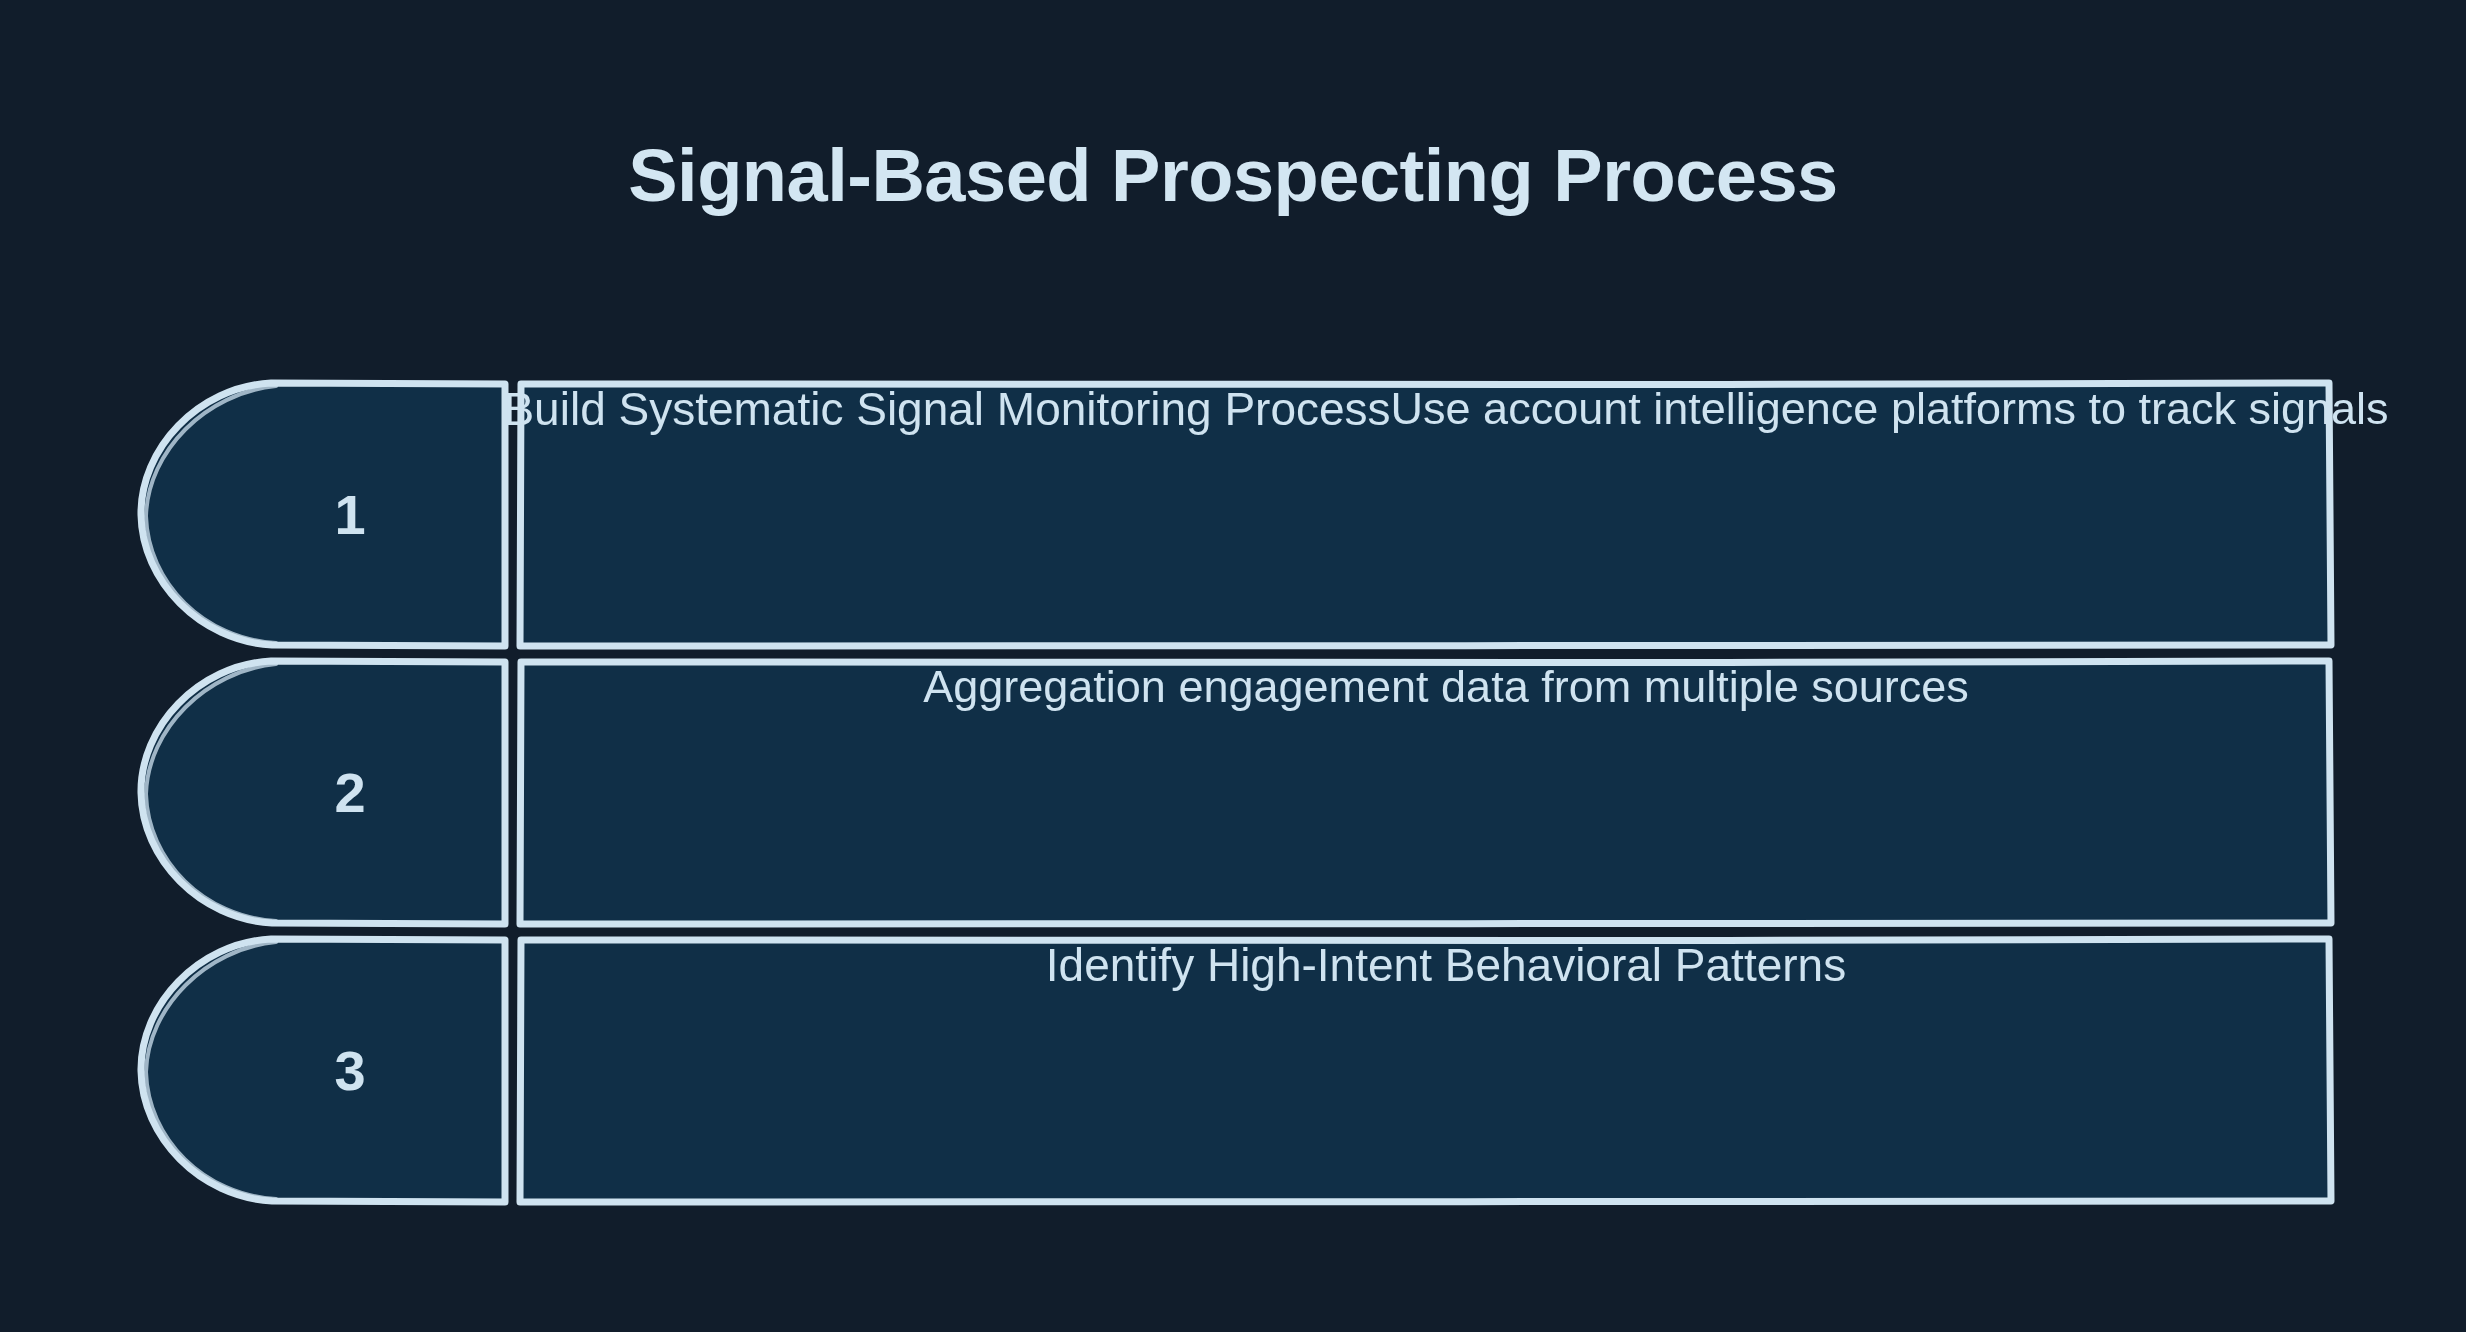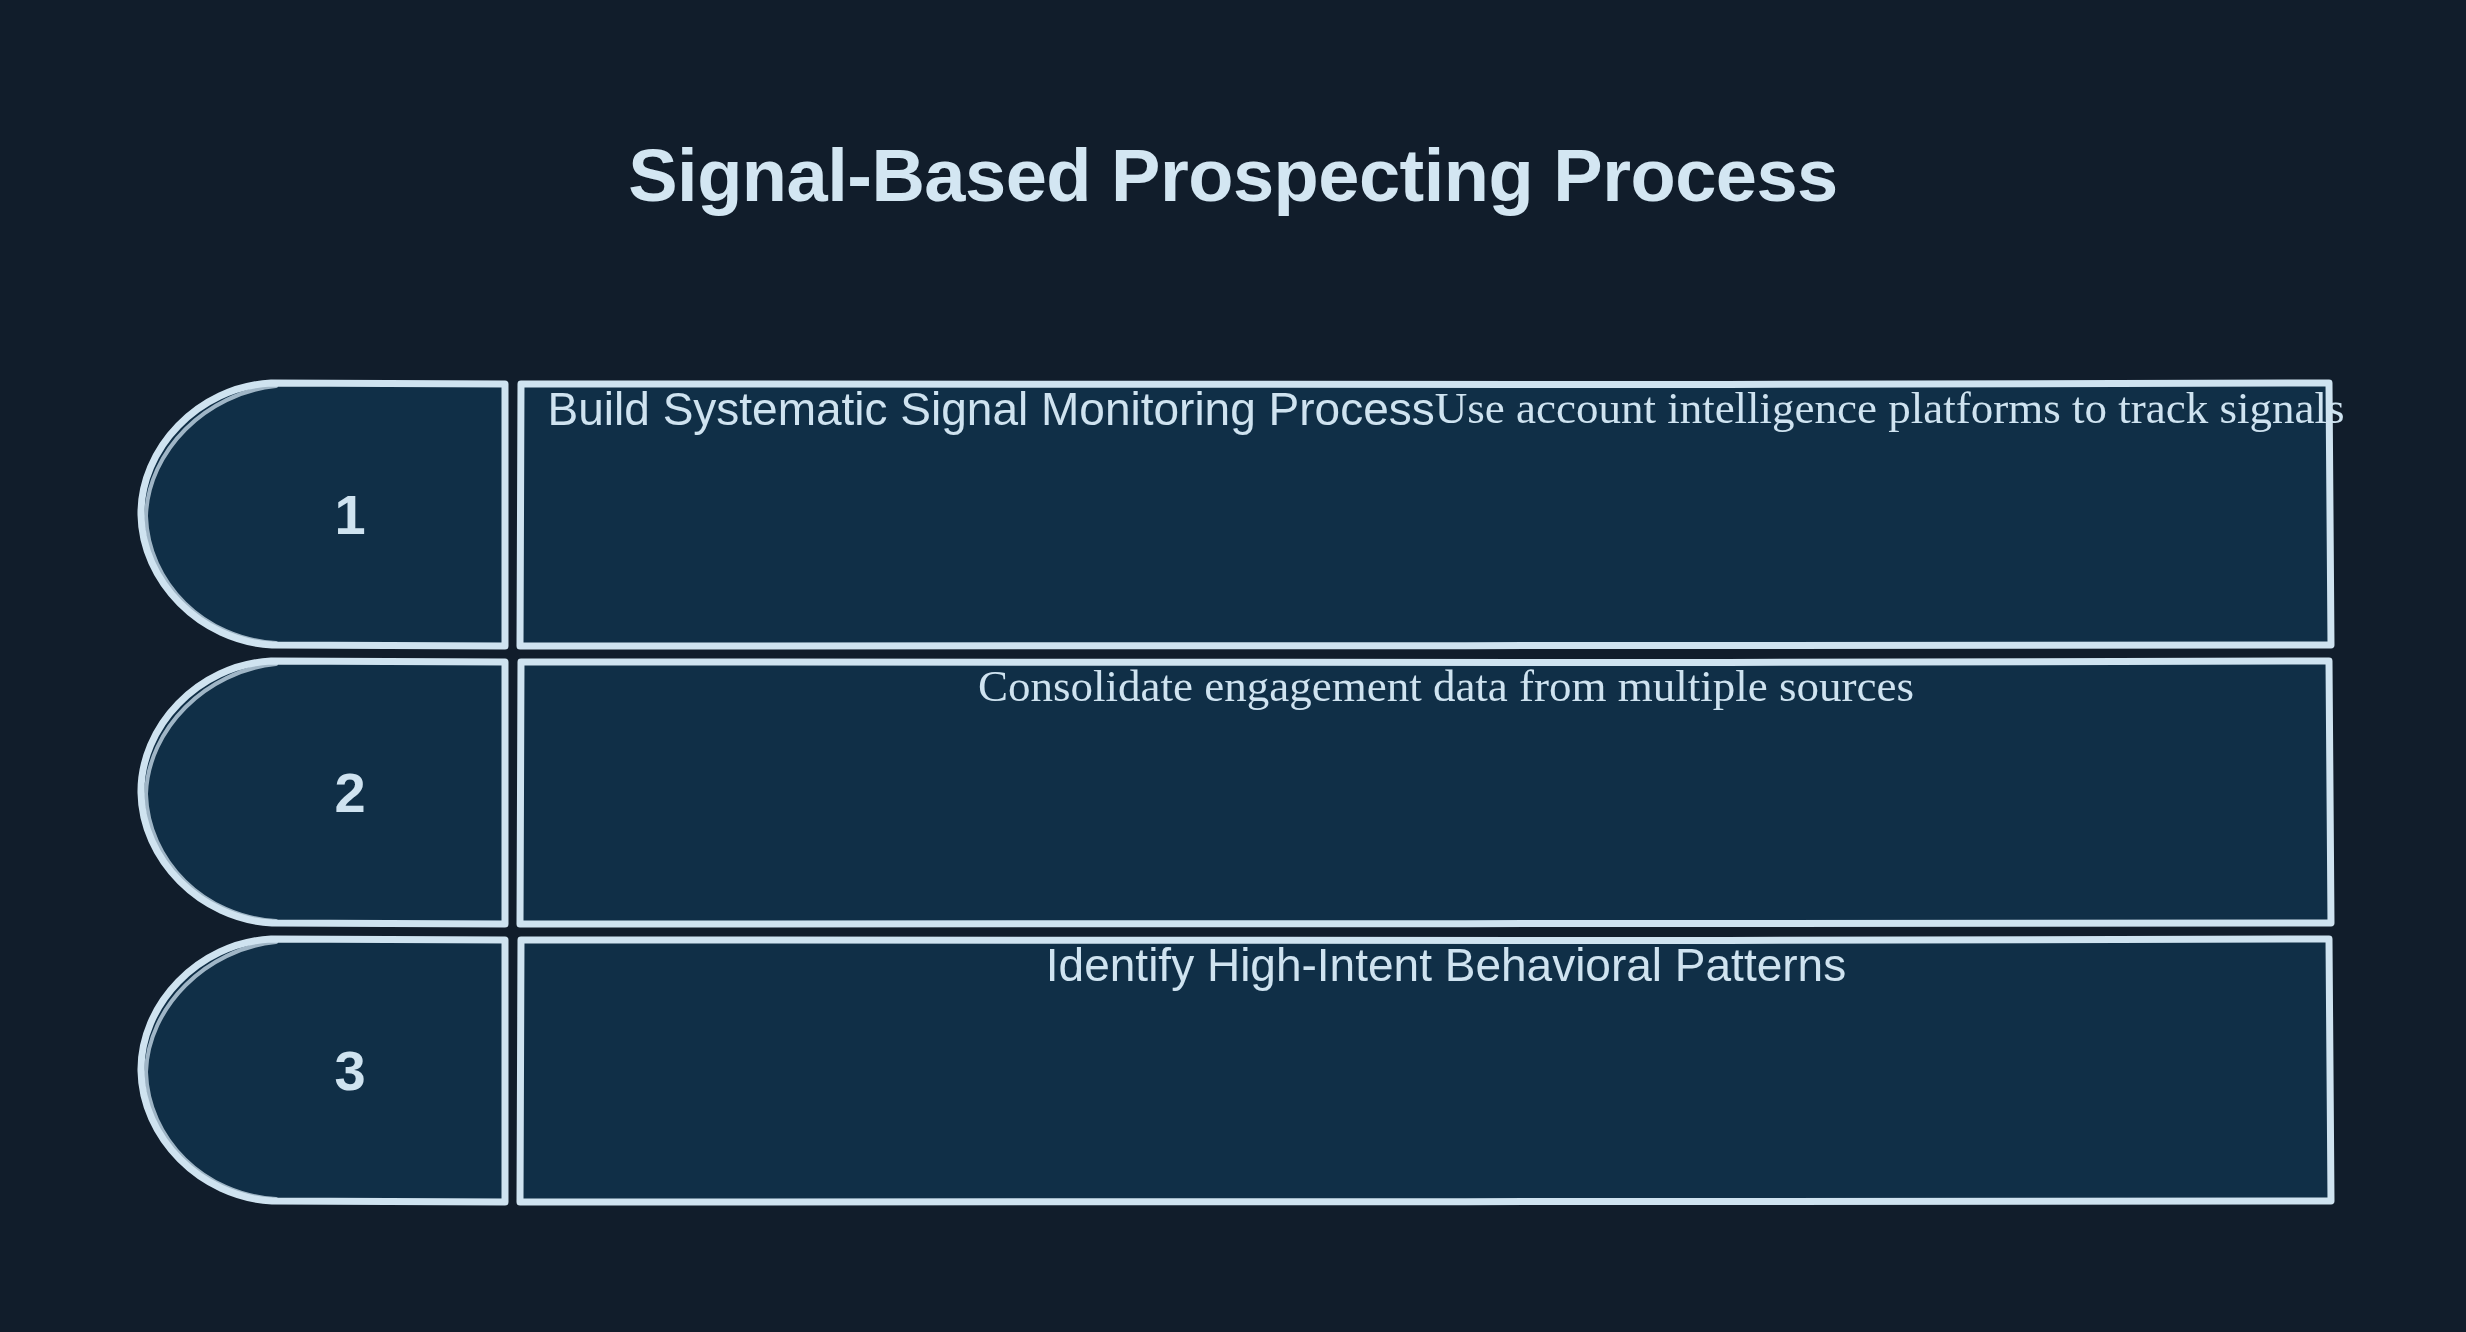--- a/index.html
+++ b/index.html
@@ -121,21 +121,20 @@
     line-height: 1.15;
     margin-bottom: 32px;
     white-space: nowrap;
   }
   .step-sub {
     font-size: 45px;
     font-weight: normal;
     color: #cfe3f0;
     line-height: 1.15;
     white-space: nowrap;
-    font-family: Liberation Serif, serif;
   }
 </style>
 </head>
 <body>
 
 <div class="slide">
 
   <div class="title">Signal-Based Prospecting Process</div>
 
   <div class="steps">
@@ -165,21 +164,21 @@
           <path d="M145,14 L379,15 L379,277 L146,276 C74,272 16,212 15,146 C14,80 72,18 145,14 Z" fill="#102f47" stroke="#cfe3f0" stroke-width="7" stroke-linejoin="round" stroke-linecap="round"></path>
           <path d="M150,17 C80,24 22,82 20,147 C22,214 78,270 150,274" fill="none" stroke="#cfe3f0" stroke-width="4" stroke-linecap="round" opacity="0.75"></path>
         </svg>
         <div class="badge-num">2</div>
       </div>
       <div class="panel">
         <svg viewBox="0 0 1830 282" preserveAspectRatio="none">
           <path d="M11,11 C400,6 1200,15 1819,10 L1821,272 C1300,277 500,268 10,273 Z" fill="#102f47" stroke="#cfe3f0" stroke-width="7" stroke-linejoin="round" stroke-linecap="round"></path>
         </svg>
         <div class="panel-text">
-          <div class="step-sub">Consolidate engagement data from multiple sources</div>
+          <div class="step-sub">Aggregation engagement data from multiple sources</div>
         </div>
       </div>
     </div>
 
     <div class="step-row">
       <div class="badge">
         <svg viewBox="0 0 400 292" preserveAspectRatio="none">
           <path d="M145,14 L379,15 L379,277 L146,276 C74,272 16,212 15,146 C14,80 72,18 145,14 Z" fill="#102f47" stroke="#cfe3f0" stroke-width="7" stroke-linejoin="round" stroke-linecap="round"></path>
           <path d="M150,17 C80,24 22,82 20,147 C22,214 78,270 150,274" fill="none" stroke="#cfe3f0" stroke-width="4" stroke-linecap="round" opacity="0.75"></path>
         </svg>

